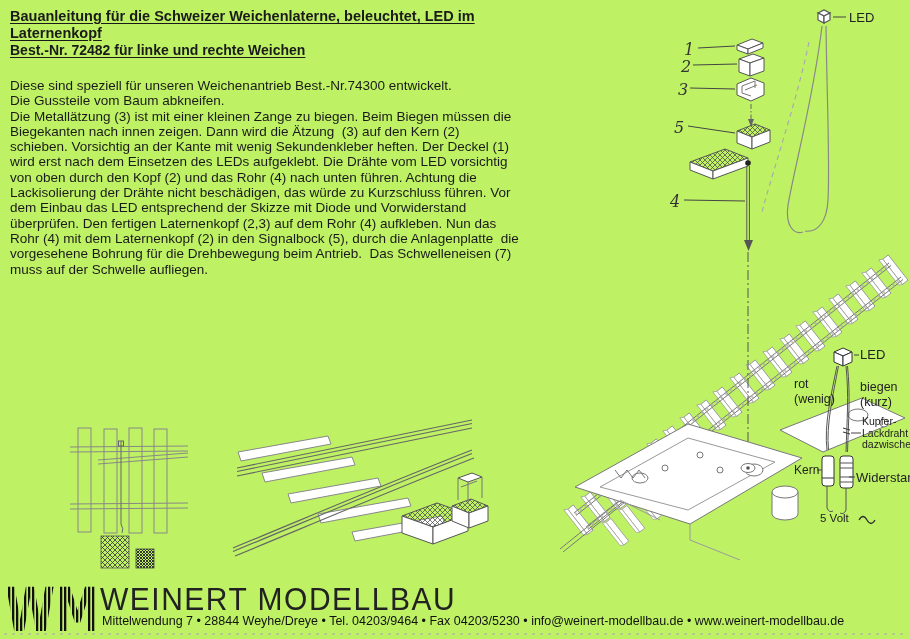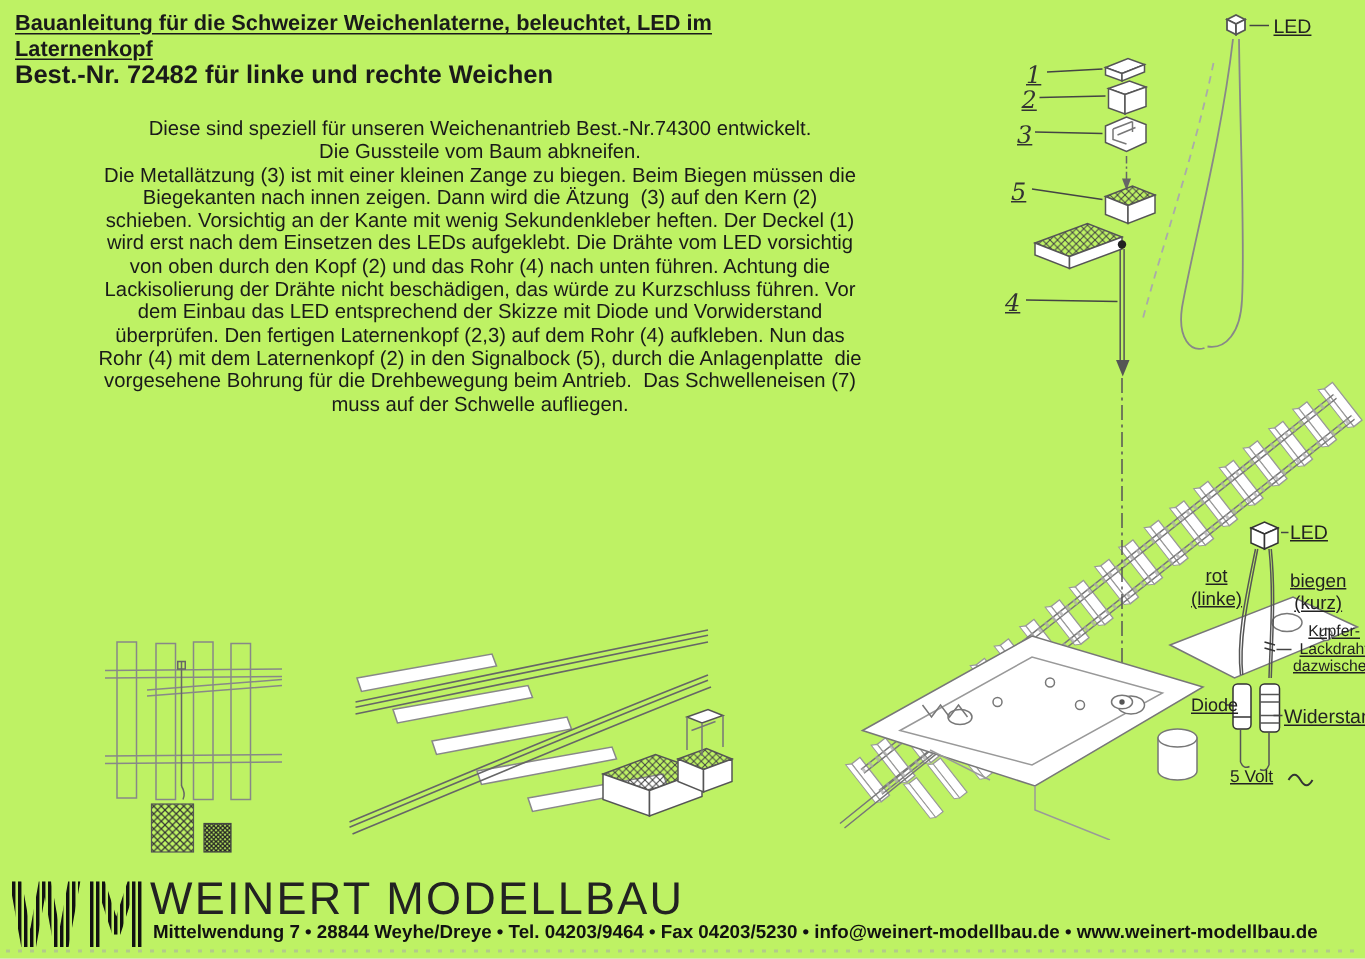--- a/index.html
+++ b/index.html
@@ -1,31 +1,31 @@
 <!DOCTYPE html>
 <html><head>
 <meta charset="utf-8">
 <style>
   html,body{margin:0;padding:0;background:#e8e8e8;}
   .page{position:relative;width:910px;height:639px;background:#bef264;overflow:hidden;
         font-family:"Liberation Sans",sans-serif;color:#1a1a1a;}
-  .pre{white-space:pre-wrap;text-align:center;}
+  .pre{white-space:pre-wrap;}
   .header{position:absolute;left:10px;top:8px;width:600px;}
   .doc-title{font-size:14.5px;font-weight:bold;line-height:16.5px;text-decoration:underline;
              text-underline-offset:2px;white-space:pre-wrap;}
-  .doc-order{font-size:17px;font-weight:bold;line-height:16.5px;
+  .doc-order{font-size:14px;font-weight:bold;line-height:16.5px;text-decoration:underline;
              text-underline-offset:2px;margin-top:1px;}
   .bodytext{position:absolute;left:10px;top:78px;width:620px;font-size:13.5px;line-height:15.3px;}
   .para2{margin-top:12px;}
-  .lbl{position:absolute;color:#222;text-decoration:underline;}
+  .lbl{position:absolute;color:#222;}
   .digit{font-family:"DejaVu Serif",serif;font-style:italic;font-size:16px;color:#333;}
   .svgsketch{position:absolute;}
   .footer-company{position:absolute;left:100px;top:583px;font-size:30px;letter-spacing:1.5px;
                   color:#222;font-weight:400;transform:scaleY(1.02);}
-  .footer-address{position:absolute;left:102px;top:614px;font-size:12.5px;font-weight:bold;color:#111;}
+  .footer-address{position:absolute;left:102px;top:614px;font-size:12.5px;font-weight:normal;color:#111;}
   .scan-noise{position:absolute;left:4px;right:4px;top:633px;height:2px;
               background:repeating-linear-gradient(90deg,#aaa 0 3px,transparent 3px 8px);opacity:.55;}
 </style>
 </head>
 <body>
 
 <div class="page">
 
   <div class="header">
     <div class="doc-title">Bauanleitung für die Schweizer Weichenlaterne, beleuchtet, LED im
@@ -234,27 +234,27 @@
 
   <span class="lbl digit" style="left:684px;top:40px;">1</span>
   <span class="lbl digit" style="left:681px;top:57px;">2</span>
   <span class="lbl digit" style="left:678px;top:80px;">3</span>
   <span class="lbl digit" style="left:674px;top:118px;">5</span>
   <span class="lbl digit" style="left:670px;top:192px;">4</span>
   <span class="lbl" style="left:849px;top:10px;font-size:13px;">LED</span>
 
   <span class="lbl" style="left:860px;top:347px;font-size:13px;">LED</span>
   <span class="lbl pre" style="left:794px;top:377px;font-size:12.5px;line-height:15px;">rot
-(linke)</span>
+(wenig)</span>
   <span class="lbl pre" style="left:860px;top:380px;font-size:12.5px;line-height:15px;">biegen
 (kurz)</span>
   <span class="lbl pre" style="left:862px;top:416px;font-size:10.5px;line-height:11.5px;">Kupfer-
 Lackdraht
 dazwischen</span>
-  <span class="lbl" style="left:794px;top:463px;font-size:12px;">Diode</span>
+  <span class="lbl" style="left:794px;top:463px;font-size:12px;">Kern</span>
   <span class="lbl" style="left:856px;top:470px;font-size:13px;">Widerstand</span>
   <span class="lbl" style="left:820px;top:512px;font-size:11.5px;">5 Volt</span>
 
   <svg class="svgsketch" style="left:8px;top:580px;" width="90" height="58" viewBox="0 0 90 58">
     <defs>
       <pattern id="wmstripes" width="4" height="1" patternUnits="userSpaceOnUse">
         <rect width="2.3" height="1" fill="#111"></rect>
       </pattern>
     </defs>
     <text x="-3" y="51" font-family="DejaVu Sans, sans-serif" font-weight="bold" font-size="60" textLength="95" lengthAdjust="spacingAndGlyphs" fill="url(#wmstripes)">WM</text>

